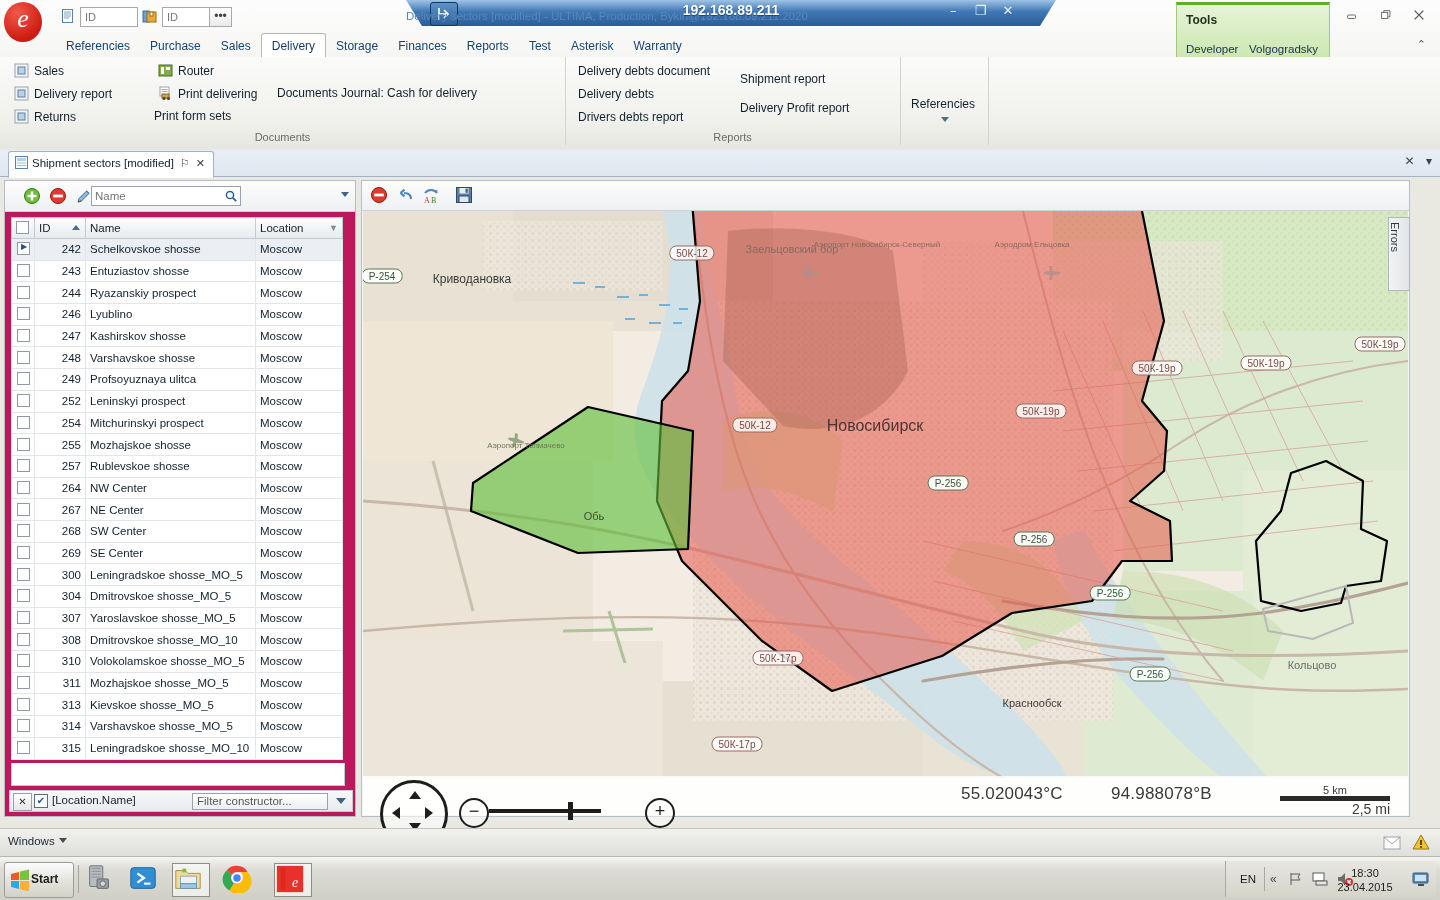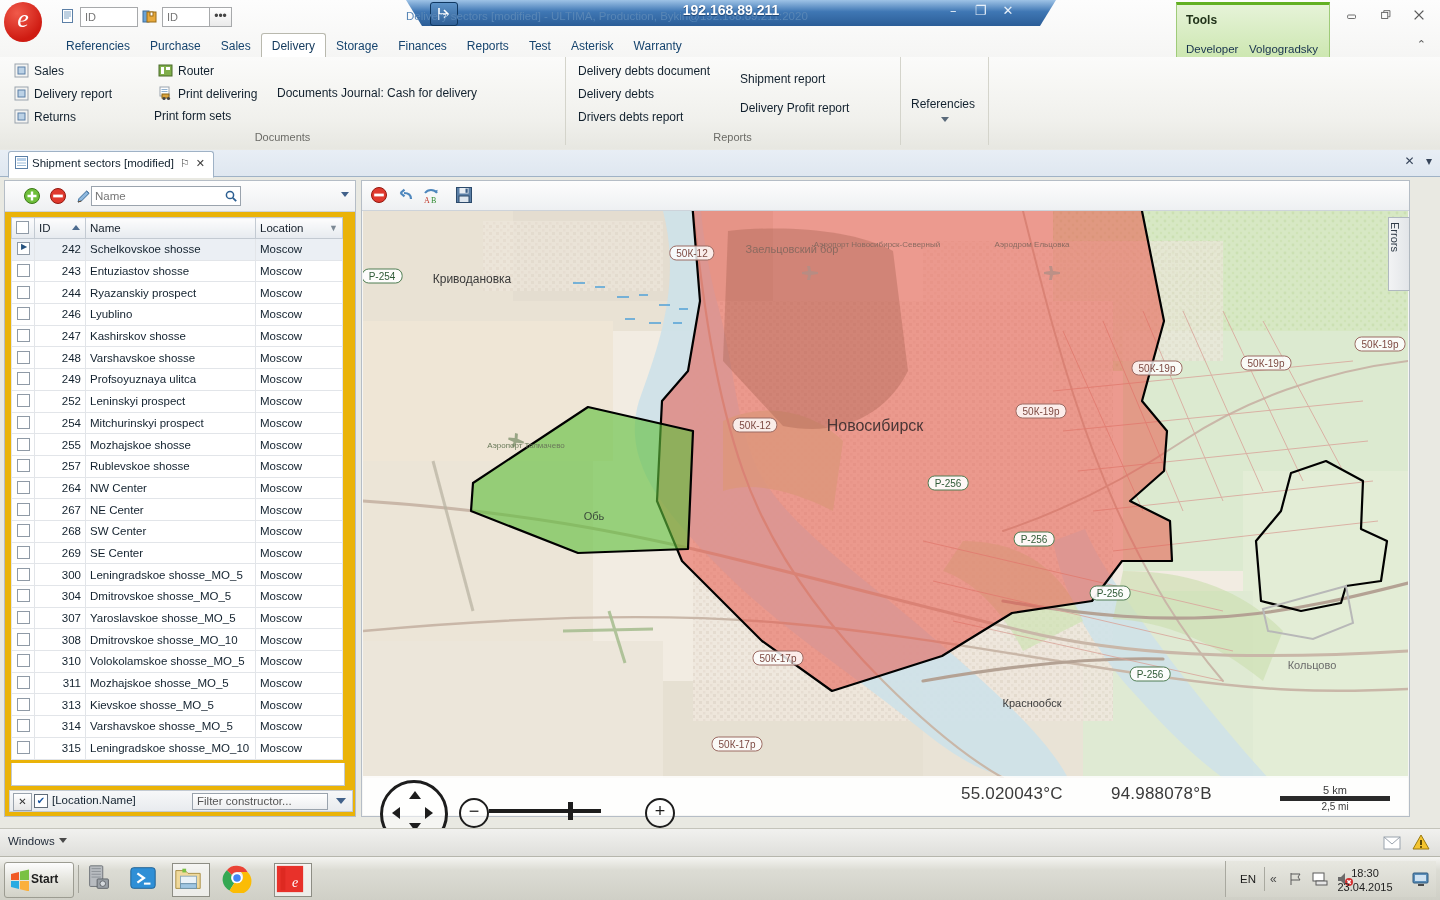--- a/index.html
+++ b/index.html
@@ -72,21 +72,21 @@
   .doctab{position:absolute;left:8px;top:1px;height:25px;padding:0 8px 0 6px;
     background:#fff;border:1px solid #9fb2c6;border-bottom:1px solid #fff;border-radius:3px 3px 0 0;
     line-height:23px;font-size:11.5px;color:#12212e;white-space:nowrap;}
   .doctab .dt-ic{display:inline-block;width:13px;height:13px;vertical-align:-2px;margin-right:4px;}
   .doctab .pin,.doctab .cl{display:inline-block;margin-left:6px;color:#3c3c3c;font-size:11px;cursor:pointer;}
   .docbarright{position:absolute;right:8px;top:4px;font-size:12px;color:#37455a;}
   .docbarright span{margin-left:8px;cursor:pointer;}
 
   
   .leftpanel{position:absolute;left:4px;top:180px;width:352px;height:637px;
-    background:#eab308;border:1px solid #b5bdc6;box-sizing:border-box;}
+    background:#be185d;border:1px solid #b5bdc6;box-sizing:border-box;}
   .gridtoolbar{position:absolute;left:0;top:0;width:350px;height:30px;
     background:linear-gradient(#fdfdfd,#eef0f2);border-bottom:1px solid #cdd3da;}
   .tbtn{position:absolute;top:6px;width:18px;height:18px;cursor:pointer;}
   .srchbox{position:absolute;left:86px;top:5px;width:150px;height:20px;background:#fff;
     border:1px solid #9aa3ad;box-sizing:border-box;}
   .srchbox input{border:0;outline:0;width:126px;height:18px;font-size:11.5px;color:#4d4d4d;
     padding:0 3px;font-family:"Liberation Sans",sans-serif;background:transparent;}
   .srchmag{position:absolute;right:2px;top:2px;width:14px;height:14px;cursor:pointer;}
   .tbdrop{position:absolute;left:336px;top:11px;width:0;height:0;
     border-left:4px solid transparent;border-right:4px solid transparent;border-top:5px solid #41618a;cursor:pointer;}
@@ -124,21 +124,21 @@
     background:#f6f6f4;border:1px solid #b5bdc6;box-sizing:border-box;}
   .maptoolbar{position:absolute;left:0;top:0;width:1047px;height:29px;
     background:linear-gradient(#fdfdfd,#eef0f2);border-bottom:1px solid #cdd3da;}
   .mapcanvas{position:absolute;left:1px;top:30px;width:1045px;height:567px;overflow:hidden;}
   .mapfooter{position:absolute;left:1px;bottom:1px;width:1045px;height:39px;background:rgba(255,255,255,.82);}
   .coord{position:absolute;top:8px;font-size:17px;color:#3a3a3a;letter-spacing:.2px;}
   .scalebar{position:absolute;right:18px;top:8px;width:110px;}
   .scaletop{text-align:center;font-size:11px;color:#3a3a3a;}
   .scalerule{height:4px;border:1px solid #2a2a2a;border-top:none;background:#2a2a2a;position:relative;}
   .scalerule i{position:absolute;left:50%;top:-4px;width:1px;height:4px;background:#fff;}
-  .scalebot{text-align:center;font-size:10px;color:#3a3a3a;}
+  .scalebot{text-align:right;font-size:14px;color:#3a3a3a;}
   .errors{position:absolute;right:-1px;top:36px;width:20px;height:72px;
     background:linear-gradient(90deg,#f2f3f4,#e2e5e8);border:1px solid #b0b8c0;}
   .errors span{display:block;writing-mode:vertical-rl;text-align:center;font-size:11px;
     color:#2f3a47;margin-top:4px;}
 
   
   .panwidget{position:absolute;left:17px;top:4px;width:62px;height:62px;border-radius:50%;
     border:3px solid #1d1d1d;background:rgba(255,255,255,.55);}
   .panarrow{position:absolute;width:0;height:0;}
   .zoombtn{position:absolute;top:22px;width:26px;height:26px;border-radius:50%;

